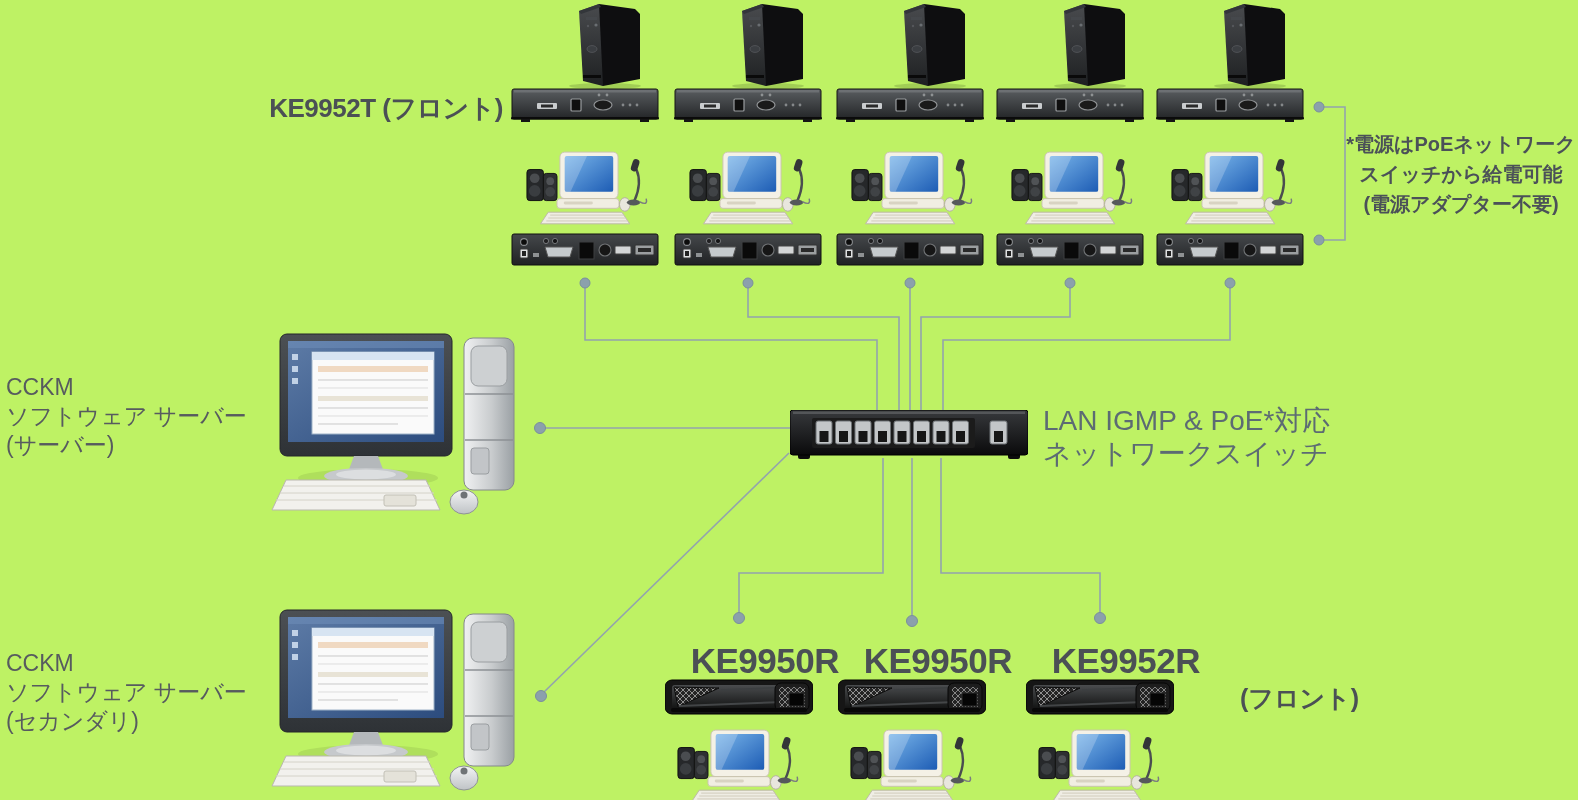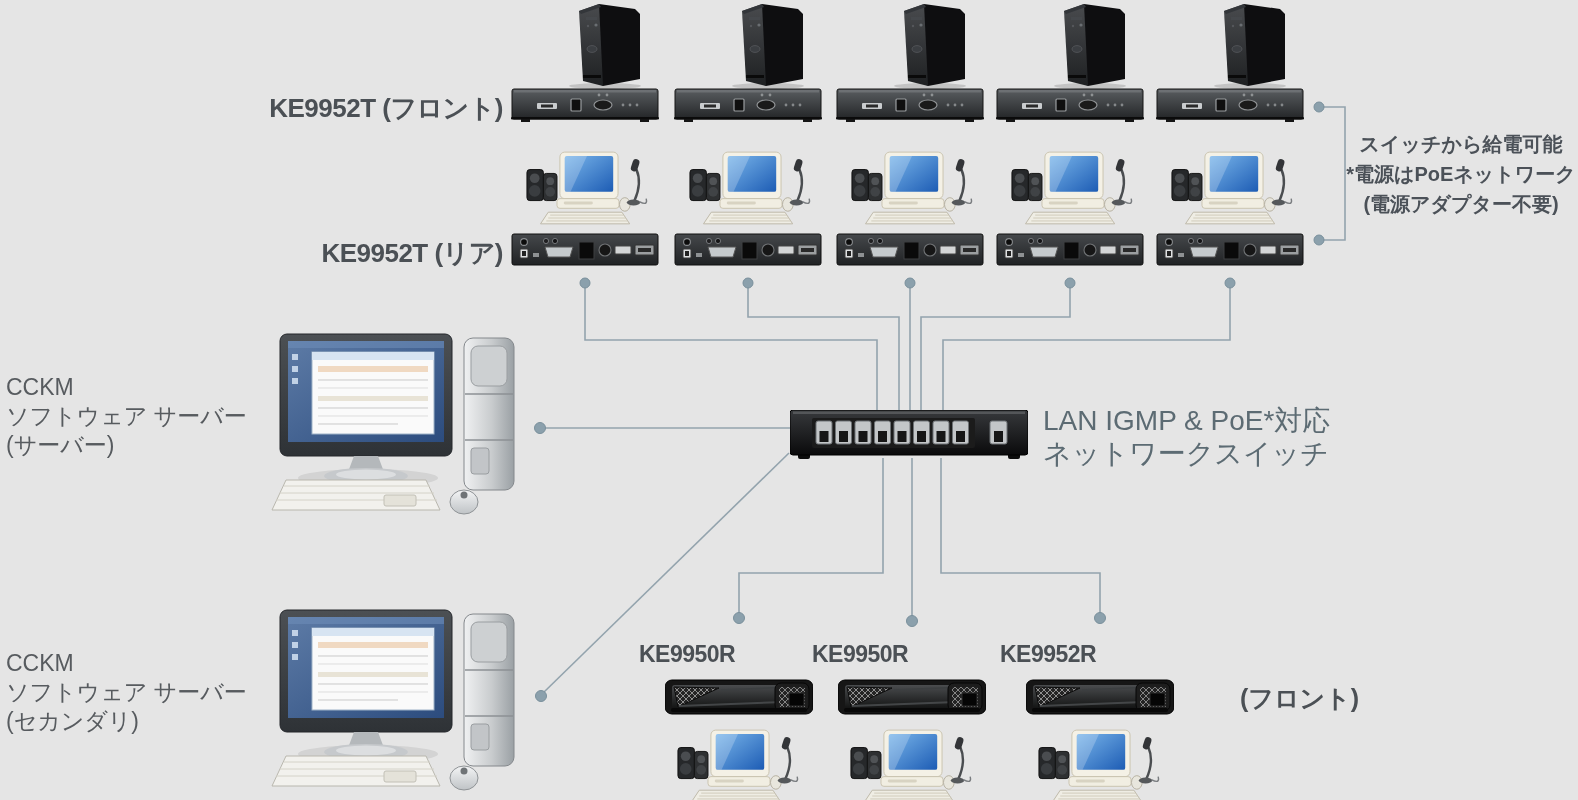--- a/index.html
+++ b/index.html
@@ -1,17 +1,17 @@
 <!DOCTYPE html>
 <html><head>
 <meta charset="utf-8">
 <style>
   html,body{margin:0;padding:0;background:#ffffff;}
   .stage{
-    position:relative;width:1578px;height:800px;background:#e5e5e5;
+    position:relative;width:1578px;height:800px;background:#bef264;
     overflow:hidden;font-family:"Liberation Sans",sans-serif;
   }
   .abs{position:absolute;}
   svg.dev{display:block;width:100%;height:100%;}
   .lbl-ke{
     font-weight:bold;font-size:26px;color:#4b5055;letter-spacing:-0.5px;
     white-space:nowrap;
   }
   .lbl-ke-right{text-align:right;}
   .lbl-switch{
@@ -20,21 +20,21 @@
   }
   .lbl-cckm{
     font-size:23px;line-height:29px;color:#575b5f;font-weight:500;
     white-space:nowrap;
   }
   .lbl-note{
     font-size:20px;line-height:30px;font-weight:bold;color:#4b5158;
     text-align:center;white-space:nowrap;
   }
   .lbl-recv{
-    font-weight:bold;font-size:23px;color:#4b5055;text-align:left;
+    font-weight:bold;font-size:35px;color:#4b5055;text-align:right;
     letter-spacing:-0.5px;white-space:nowrap;
   }
   .lbl-front-note{
     font-weight:bold;font-size:25px;color:#4b5055;white-space:nowrap;
   }
   .block-line{display:block;}
 </style>
 </head>
 <body>
 
@@ -334,21 +334,20 @@
       <svg class="dev">
         <use href="#sym-workstation"></use>
       </svg>
     </div>
   <div class="abs" style="left:1170px;top:146px;width:126px;height:82px">
       <svg class="dev">
         <use href="#sym-workstation"></use>
       </svg>
     </div>
 
-  <div class="abs lbl-ke lbl-ke-right" style="left:200px;top:236px;width:303px">KE9952T (リア)</div>
   <div class="abs" style="left:511px;top:233px;width:148px;height:34px">
       <svg class="dev">
         <use href="#sym-txrear"></use>
       </svg>
     </div>
   <div class="abs" style="left:674px;top:233px;width:148px;height:34px">
       <svg class="dev">
         <use href="#sym-txrear"></use>
       </svg>
     </div>
@@ -362,22 +361,22 @@
         <use href="#sym-txrear"></use>
       </svg>
     </div>
   <div class="abs" style="left:1156px;top:233px;width:148px;height:34px">
       <svg class="dev">
         <use href="#sym-txrear"></use>
       </svg>
     </div>
 
   <div class="abs lbl-note" style="left:1346px;top:129px;width:230px">
+    <span class="block-line">*電源はPoEネットワーク</span>
     <span class="block-line">スイッチから給電可能</span>
-    <span class="block-line">*電源はPoEネットワーク</span>
     <span class="block-line">(電源アダプター不要)</span>
   </div>
 
   <div class="abs" style="left:790px;top:410px;width:238px;height:50px">
       <svg class="dev">
         <use href="#sym-switch"></use>
       </svg>
     </div>
   <div class="abs lbl-switch" style="left:1043px;top:404px">
     <span class="block-line">LAN IGMP &amp; PoE*対応</span>

